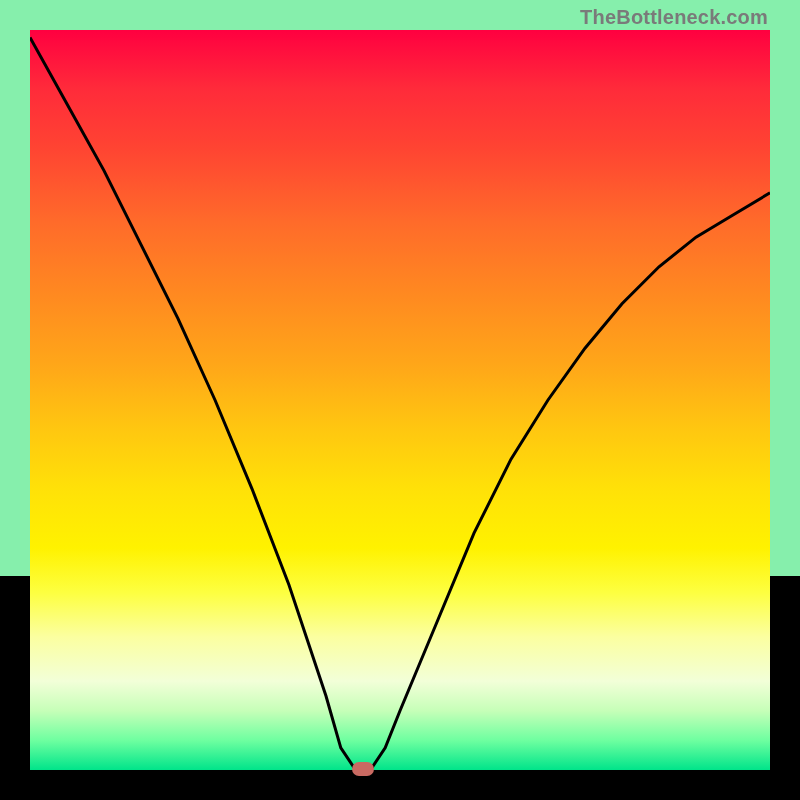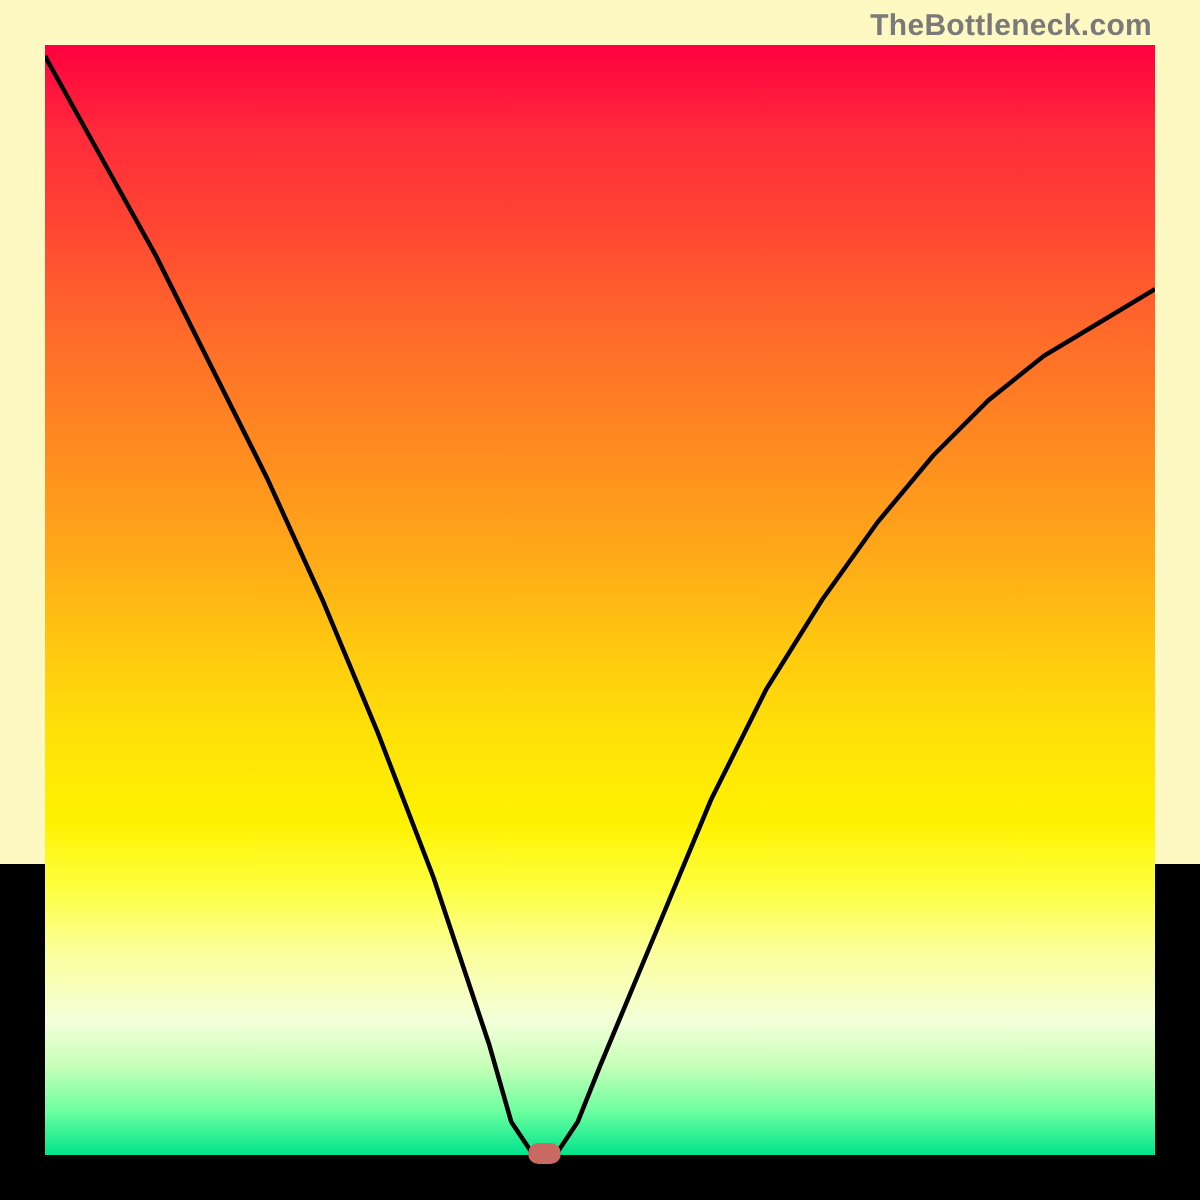--- a/index.html
+++ b/index.html
@@ -10,21 +10,21 @@
     overflow: hidden;
     background: #000;
     font-family: Arial, Helvetica, sans-serif;
   }
   .frame {
     position: absolute;
     top: 0;
     left: 0;
     width: 800px;
     height: 576px;
-    background: #fef9c3;
+    background: #86efac;
   }
   .plot {
     position: absolute;
     top: 30px;
     left: 30px;
     width: 740px;
     height: 740px;
     background: linear-gradient(
       to bottom,
       #ff0040 0%,

